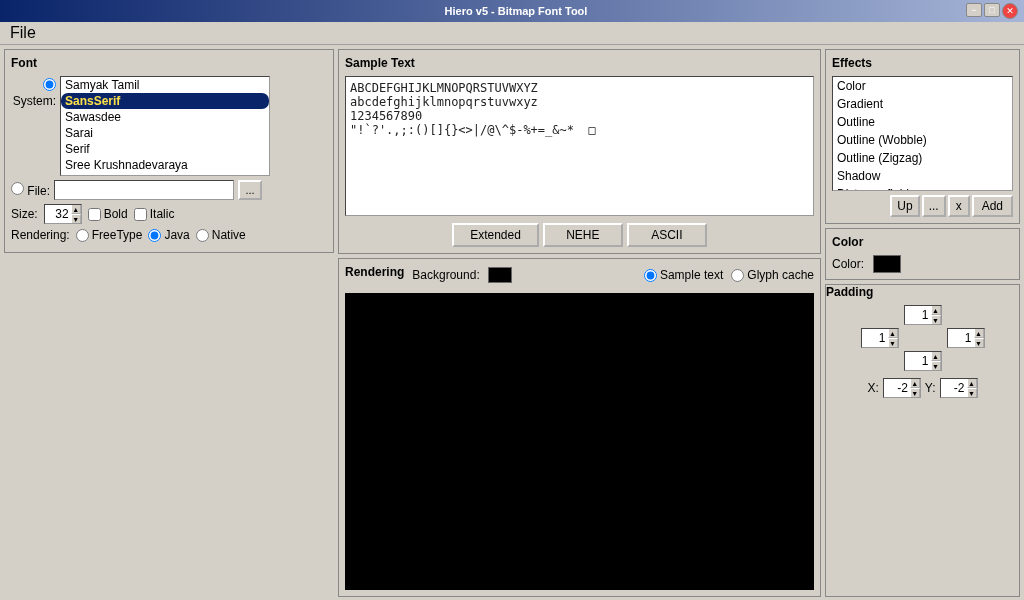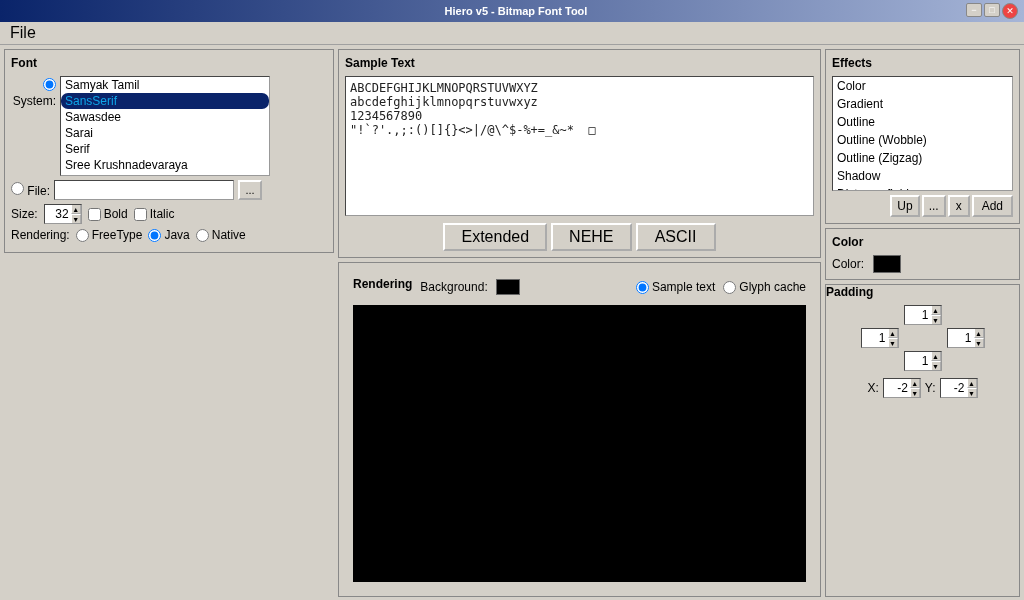--- a/index.html
+++ b/index.html
@@ -90,21 +90,22 @@
     }
     .font-list-item {
       padding: 1px 4px;
       cursor: pointer;
       white-space: nowrap;
       font-size: 12px;
       border-radius: 7px;
     }
     .font-list-item.selected {
       background: #0a246a;
-      color: #0ea5e9;
+      color: #fde047;
+      font-weight: bold;
     }
     .file-row {
       display: flex;
       align-items: center;
       gap: 4px;
       margin-bottom: 4px;
     }
     .file-input {
       border: 1px inset #999;
       background: white;
@@ -170,28 +171,28 @@
       display: flex;
       gap: 4px;
       margin-top: 4px;
       justify-content: center;
     }
     .action-btn {
       padding: 3px 16px;
       background: #d4d0c8;
       border: 2px outset #fff;
       cursor: pointer;
-      font-size: 16px;
+      font-size: 12px;
       min-width: 80px;
       text-align: center;
     }
     .rendering-section {
       background: #d4d0c8;
       border: 1px solid #888;
-      padding: 14px;
+      padding: 6px;
       flex: 1;
       display: flex;
       flex-direction: column;
       gap: 4px;
     }
     .rendering-header {
       display: flex;
       align-items: center;
       gap: 8px;
       margin-bottom: 4px;

